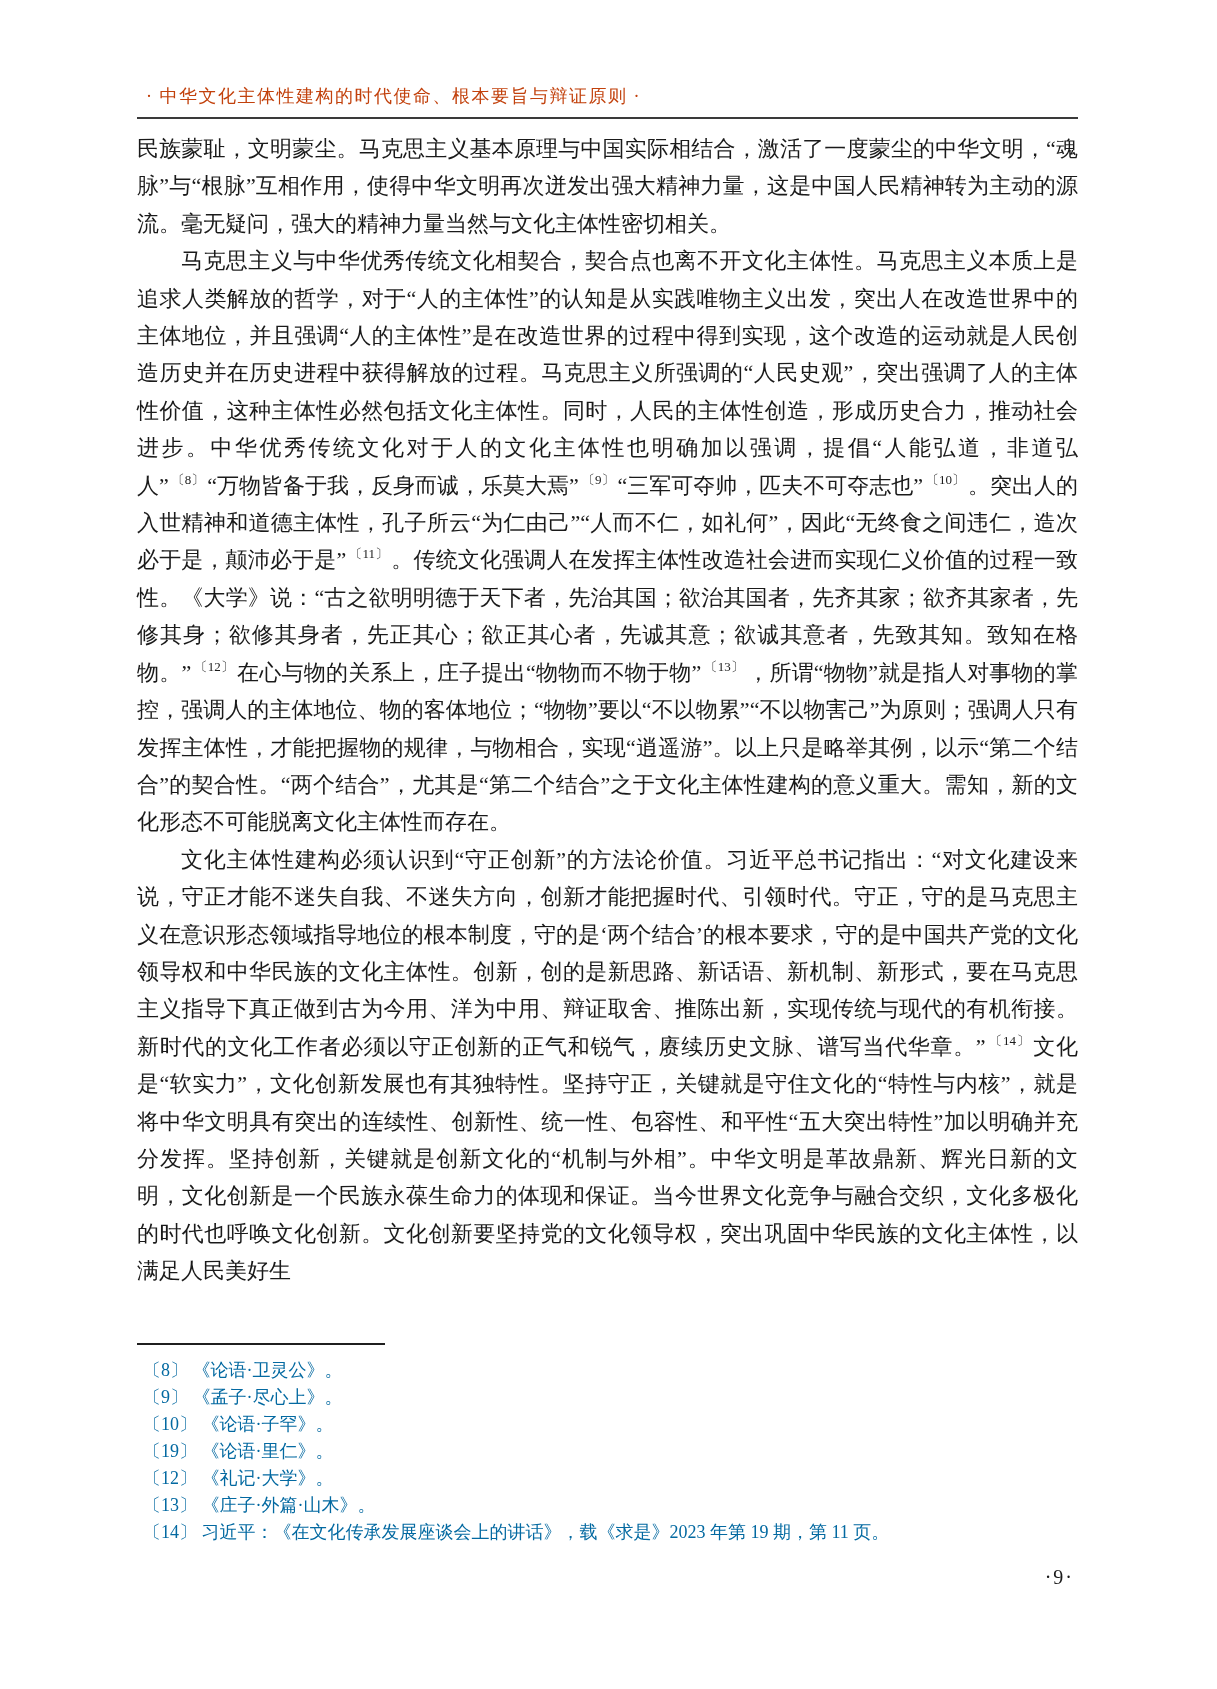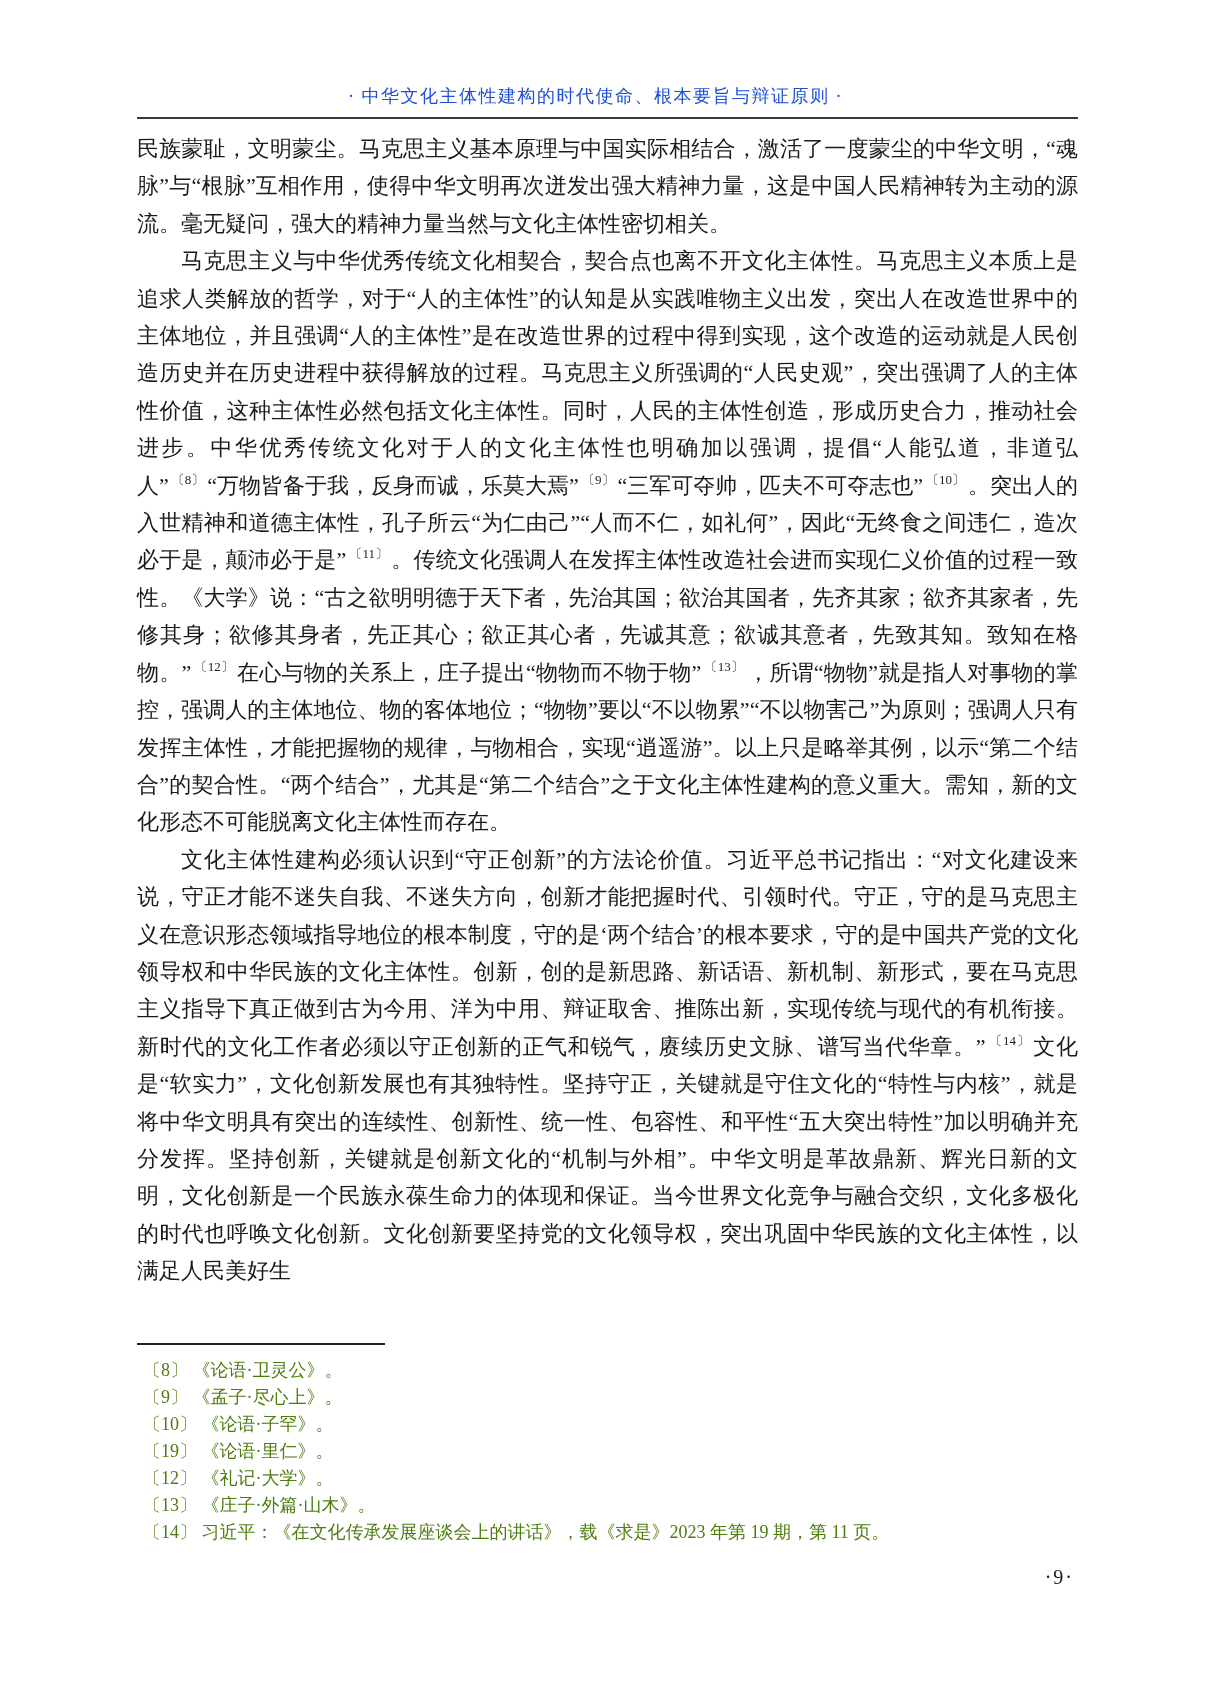--- a/index.html
+++ b/index.html
@@ -7,24 +7,24 @@
     position: relative;
     width: 1217px;
     height: 1689px;
     background: #ffffff;
     font-family: "Liberation Serif", "DejaVu Serif", serif;
     color: #1a1a1a;
     overflow: hidden;
   }
   .running-header {
     position: absolute;
-    top: 84px; left: 125px; width: 941px;
-    text-align: center;
+    top: 84px; left: 146px; width: 941px;
+    text-align: left;
     font-size: 18px;
-    color: #1d4ed8;
+    color: #c2410c;
     letter-spacing: 1.5px;
     white-space: nowrap;
   }
   .header-rule {
     position: absolute;
     top: 117px; left: 137px; width: 941px; height: 2px;
     background: #3a3a3a;
   }
   .body-text {
     position: absolute;
@@ -55,21 +55,21 @@
     top: 1343px; left: 137px; width: 248px; height: 2px;
     background: #1f1f1f;
   }
   .footnotes {
     position: absolute;
     top: 1357px; left: 137px; width: 941px;
     padding-left: 6px;
     box-sizing: border-box;
     font-size: 18px;
     line-height: 27px;
-    color: #4d7c0f;
+    color: #0369a1;
   }
   .footnote { margin: 0; }
   .page-number {
     position: absolute;
     top: 1566px; left: 137px; width: 941px;
     text-align: right;
     padding-right: 4px;
     box-sizing: border-box;
     font-size: 20px;
     letter-spacing: 2px;

